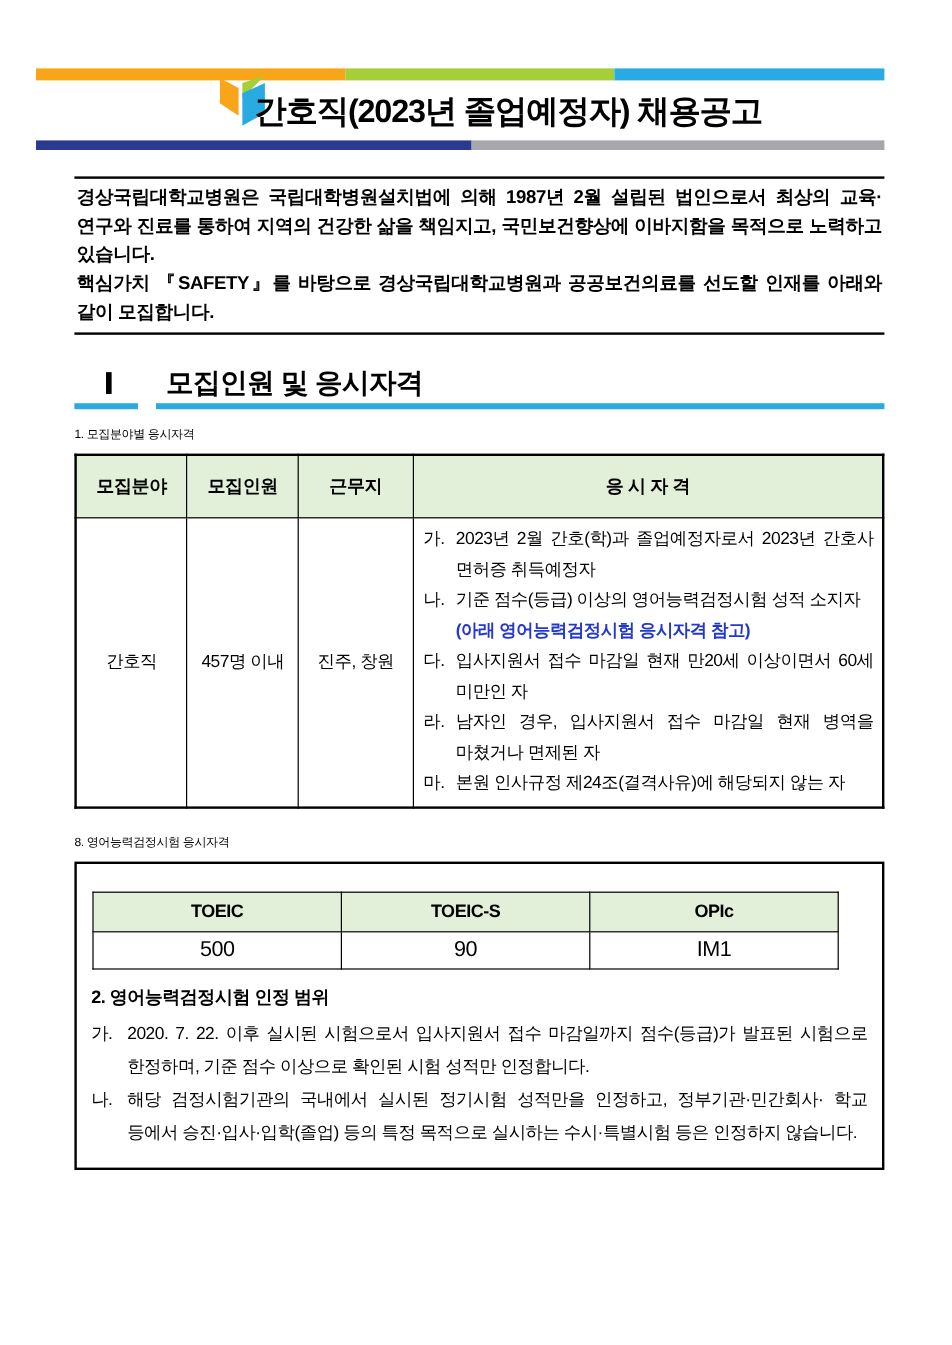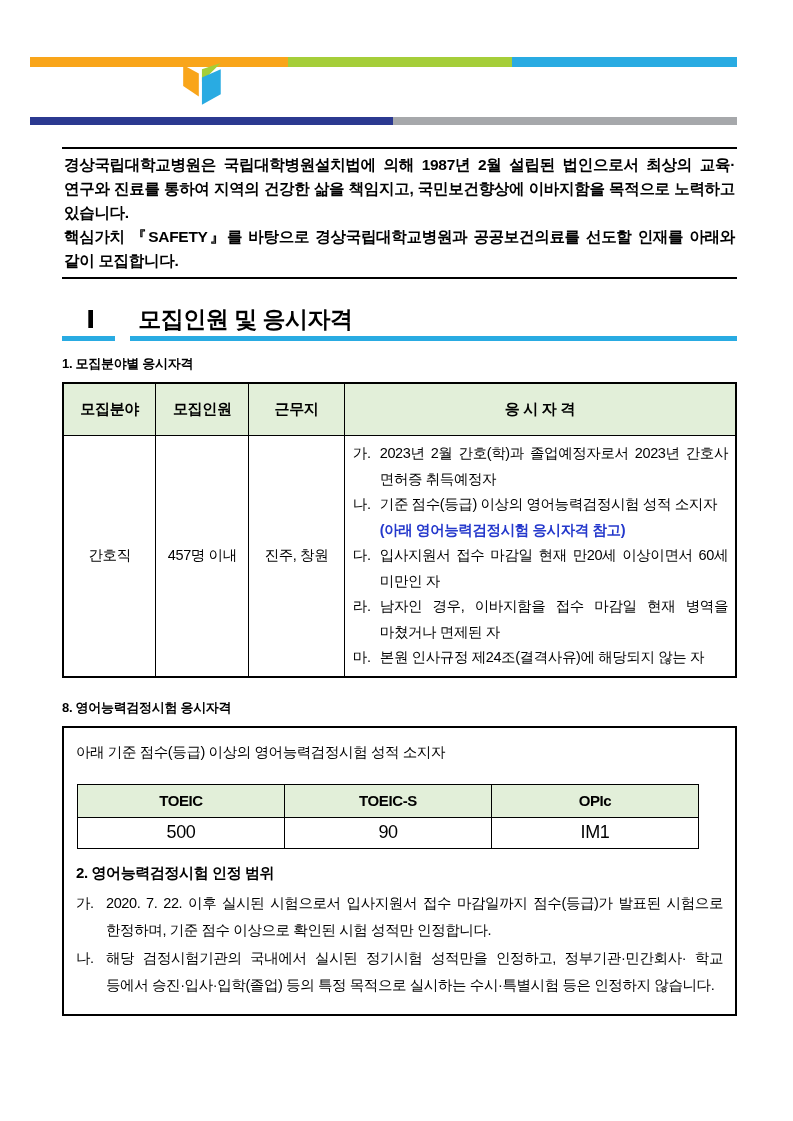--- a/index.html
+++ b/index.html
@@ -41,38 +41,38 @@
   .sec-head { margin-top:25px; }
   .sec-row { display:flex; align-items:flex-end; height:29px; }
   .sec-marker { font-family:"DejaVu Sans",sans-serif; font-size:25px; font-weight:bold;
     line-height:26px; margin-left:24px; }
   .sec-title { font-size:23px; font-weight:bold; margin:0 0 0 43px; line-height:27px;
     letter-spacing:-0.5px; }
   .sec-underline { display:flex; margin-top:3px; height:5px; }
   .sec-underline .u1 { width:53px; background:#29ABE2; }
   .sec-underline .ugap { width:15px; }
   .sec-underline .u2 { flex:1; background:#29ABE2; }
-  .sub-title { font-size:13px; font-weight:bold; margin:14px 0 0 0; letter-spacing:-0.3px; }
+  .sub-title { font-size:10px; font-weight:normal; margin:14px 0 0 0; letter-spacing:-0.3px; }
   
   table.t1 { margin-top:9px; width:100%; border-collapse:collapse; border:2px solid #000;
     table-layout:fixed; }
   .t1 th { background:#E2EFD9; border:1px solid #000; font-size:15px; font-weight:bold;
     height:22px; padding:16px 2px; letter-spacing:-0.3px; }
   .t1 td { border:1px solid #000; font-size:14.5px; text-align:center;
     vertical-align:middle; letter-spacing:-0.4px; }
   .t1 td.quals { text-align:left; vertical-align:top; padding:5px 7px 5px 8px; }
   .q { display:flex; line-height:25.5px; }
   .q .ql { width:27px; flex:none; }
   .q .qt { flex:1; text-align:justify; word-break:keep-all; }
   .q-note { color:#2438CC; font-weight:bold; }
   
   .box2 { border:2px solid #000; margin-top:9px; padding:13px 12px 14px;
     font-size:14.5px; letter-spacing:-0.4px; }
   .box2 .bline { margin:0 0 9px; line-height:23px; }
-  table.t2 { width:calc(100% - 25px); margin:20px 0 13px 1px; border-collapse:collapse;
+  table.t2 { width:calc(100% - 25px); margin:10px 0 13px 1px; border-collapse:collapse;
     border:1.5px solid #000; table-layout:fixed; }
   .t2 th { background:#E2EFD9; border:1px solid #000; height:33px; font-size:15px;
     font-weight:bold; }
   .t2 td { border:1px solid #000; height:31px; text-align:center; font-size:18px; }
   .blue-title { color:#000000; font-weight:bold; font-size:15px; margin:0 0 6px; line-height:22px; }
   .box2 .q { line-height:27.5px; }
   .box2 .q .ql { width:30px; }
 </style>
 </head>
 <body>
@@ -84,20 +84,21 @@
       <span class="seg-o"></span>
       <span class="seg-l"></span>
       <span class="seg-b"></span>
     </div>
     <div class="logo-row">
       <svg class="logo-mark" viewBox="0 0 38 46" xmlns="http://www.w3.org/2000/svg">
         <polygon points="0,2 15,10 15,32 0,22" fill="#F9A51A"></polygon>
         <polygon points="18,6 36,0 18,18" fill="#A5CE39"></polygon>
         <polygon points="18,14 36,6 36,30 18,40" fill="#29ABE2"></polygon>
       </svg>
+      <h1 class="doc-title">간호직(2023년 졸업예정자) 채용공고</h1>
     </div>
     <div class="bar2">
       <span class="seg-n"></span>
       <span class="seg-g"></span>
     </div>
   </div>
 
   <div class="content">
 
     <div class="intro">
@@ -150,35 +151,34 @@
                 <span>기준 점수(등급) 이상의 영어능력검정시험 성적 소지자</span>
                 <span class="q-note" style="display:block">(아래 영어능력검정시험 응시자격 참고)</span>
               </span>
             </div>
             <div class="q">
               <span class="ql">다.</span>
               <span class="qt">입사지원서 접수 마감일 현재 만20세 이상이면서 60세 미만인 자</span>
             </div>
             <div class="q">
               <span class="ql">라.</span>
-              <span class="qt">남자인 경우, 이바지함을 접수 마감일 현재 병역을 마쳤거나 면제된 자</span>
+              <span class="qt">남자인 경우, 입사지원서 접수 마감일 현재 병역을 마쳤거나 면제된 자</span>
             </div>
             <div class="q">
               <span class="ql">마.</span>
               <span class="qt">본원 인사규정 제24조(결격사유)에 해당되지 않는 자</span>
             </div>
           </td>
         </tr>
       </tbody>
     </table>
 
     <h3 class="sub-title" style="margin-top:21px">8. 영어능력검정시험 응시자격</h3>
 
     <div class="box2">
-      <p class="bline">아래 기준 점수(등급) 이상의 영어능력검정시험 성적 소지자</p>
 
       <table class="t2">
         <thead>
           <tr>
             <th>TOEIC</th>
             <th>TOEIC-S</th>
             <th>OPIc</th>
           </tr>
         </thead>
         <tbody>

